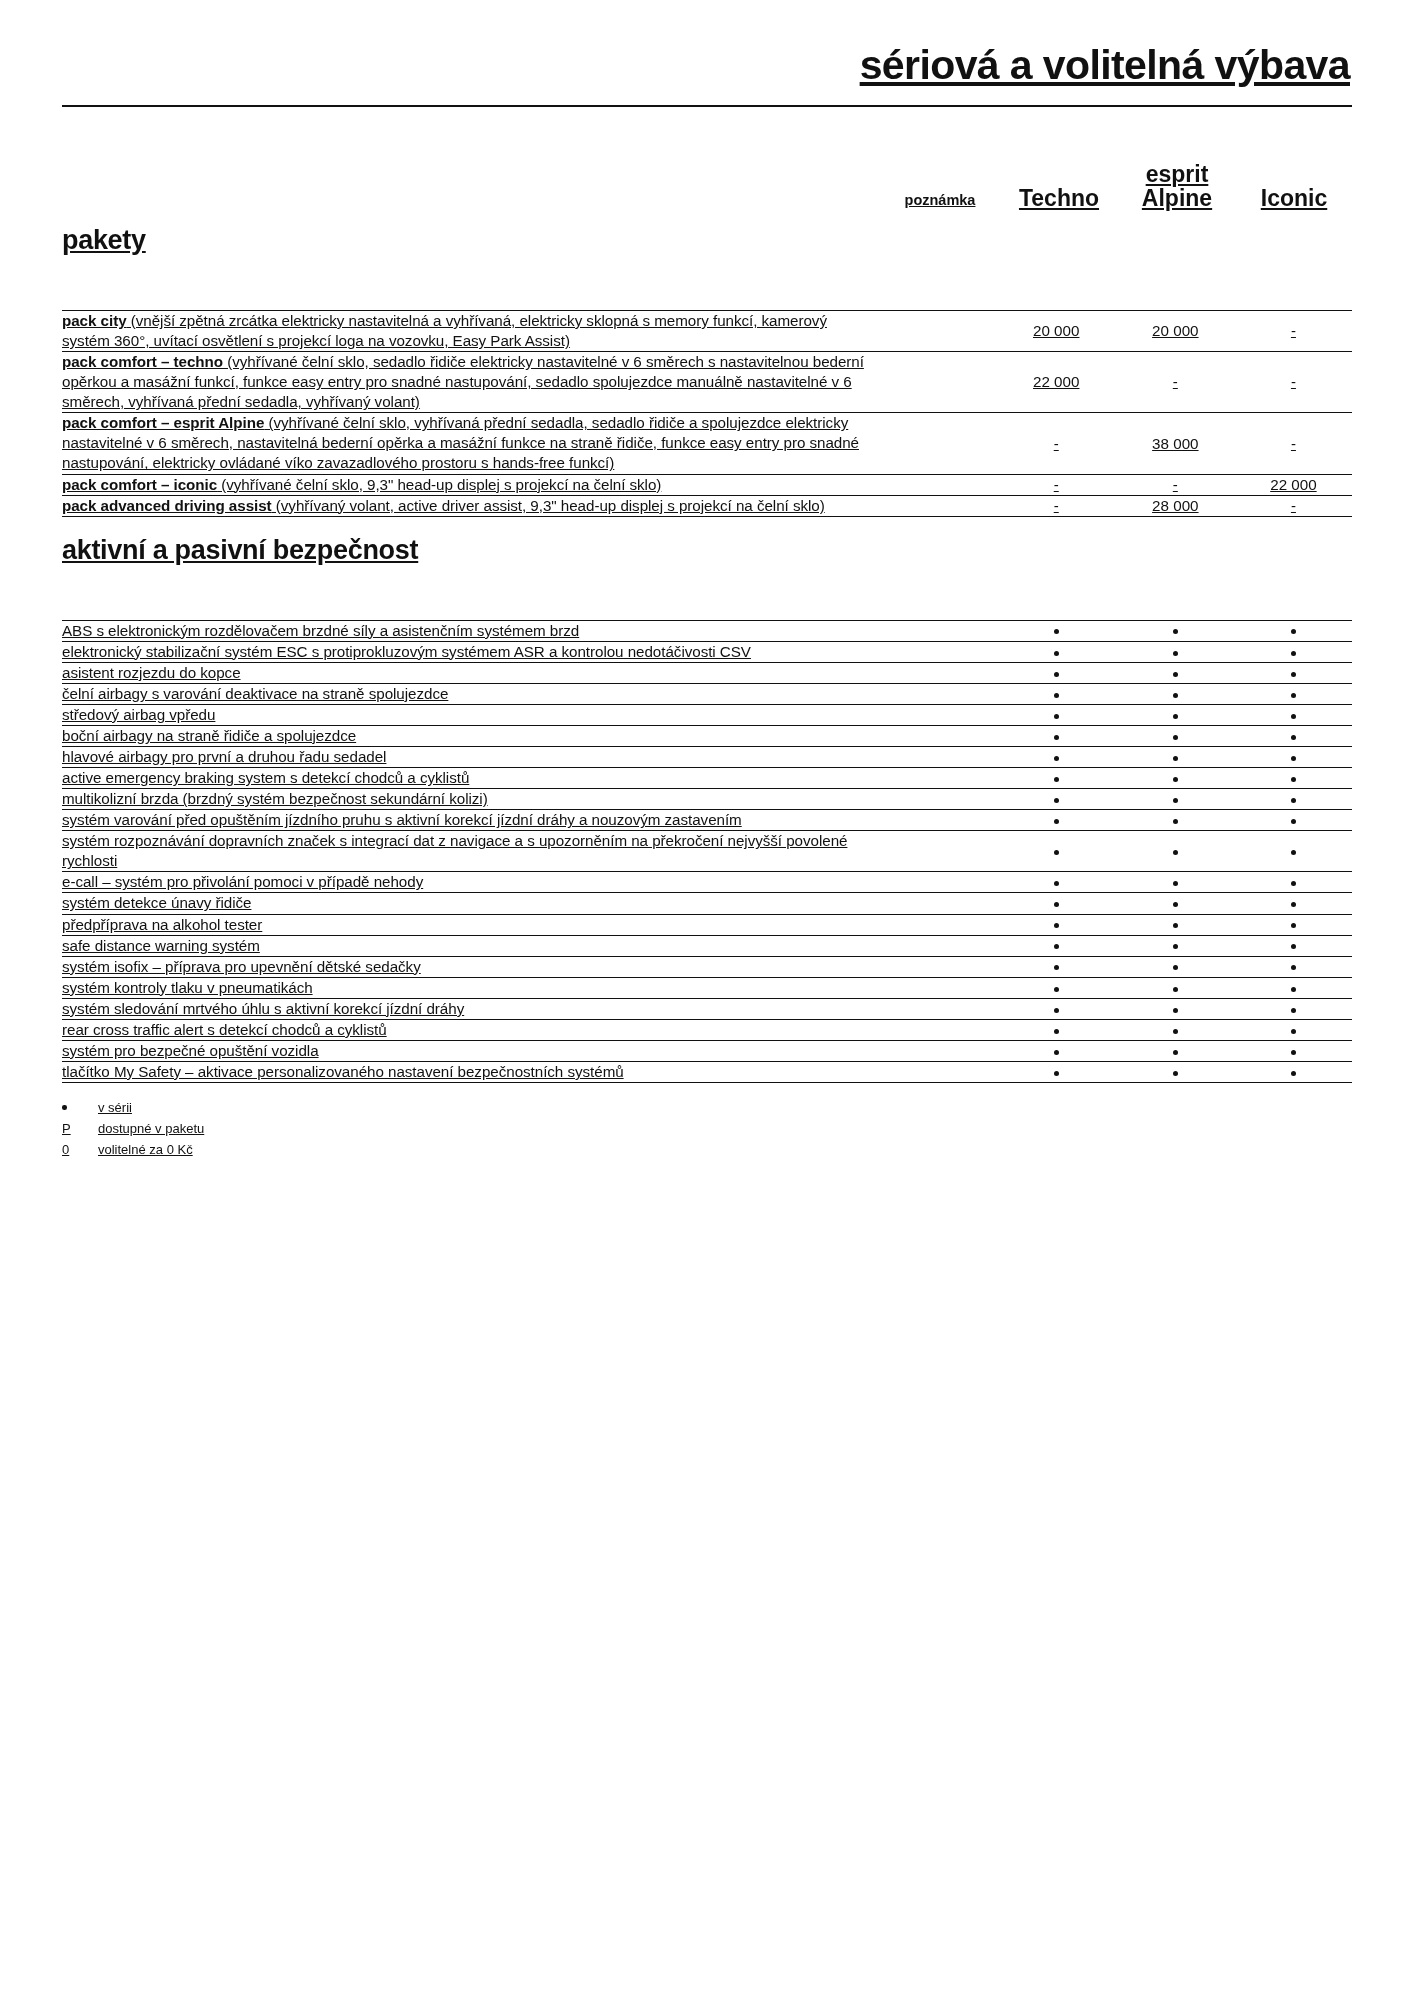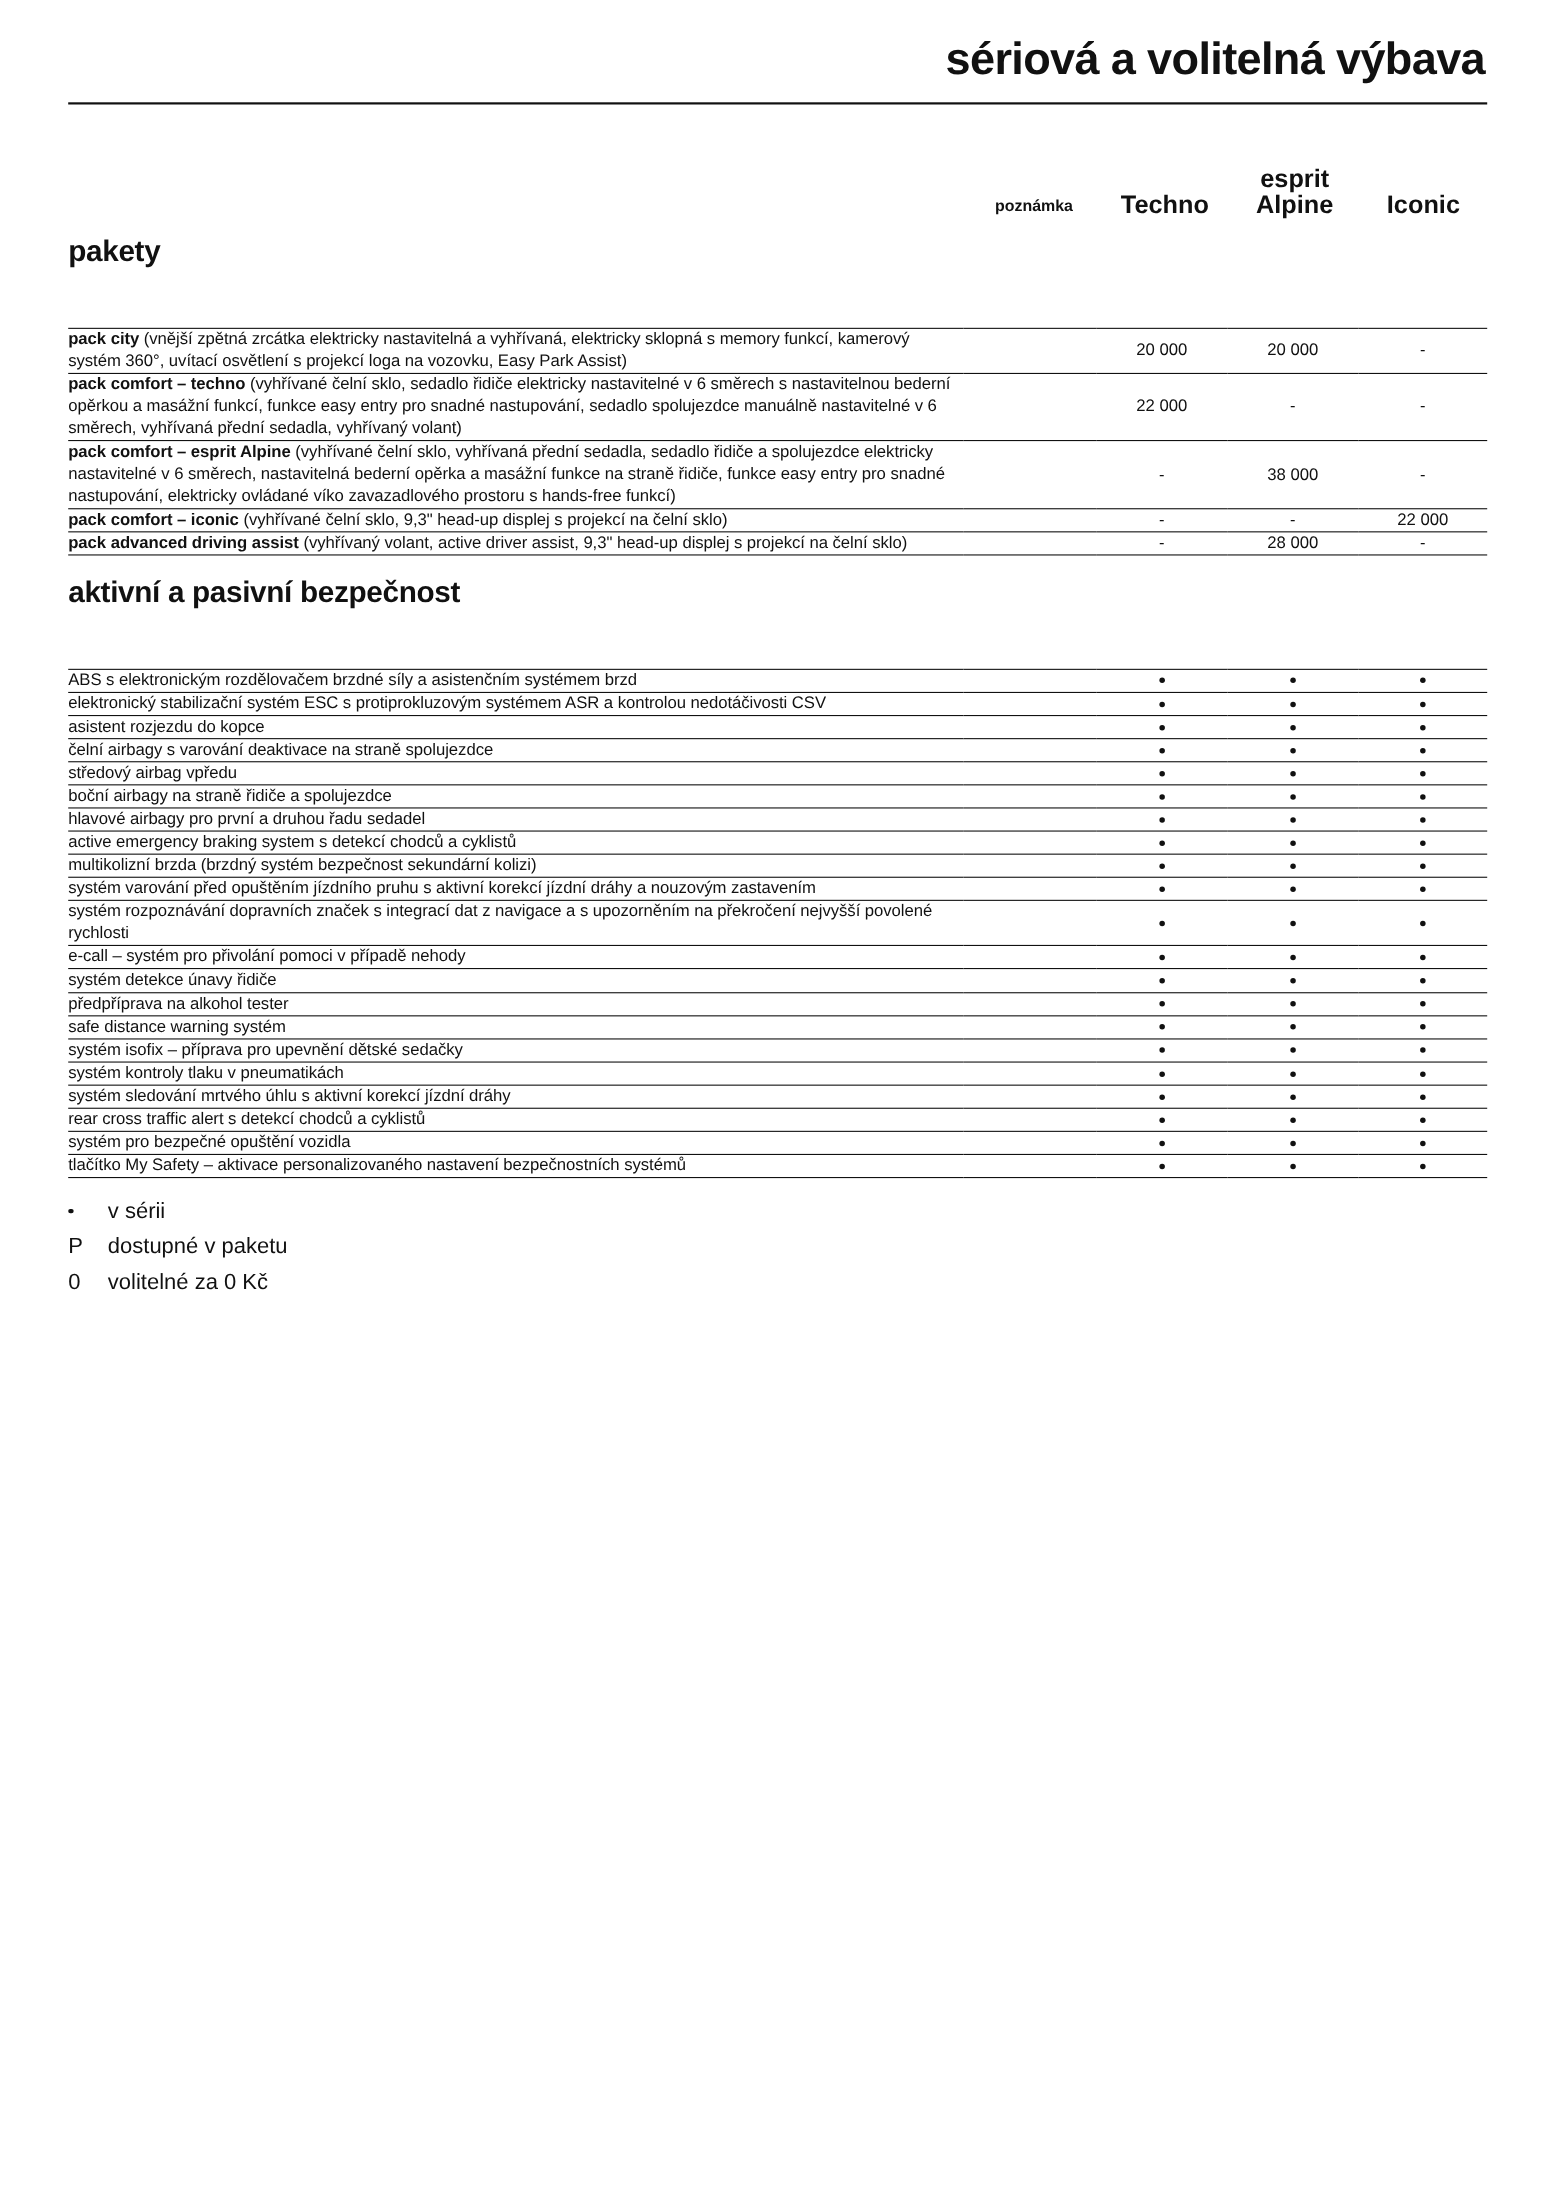--- a/index.html
+++ b/index.html
@@ -14,25 +14,26 @@
     font-family: "Liberation Sans", sans-serif;
     color: #111111;
     -webkit-font-smoothing: antialiased;
     position: relative;
     overflow: hidden;
   }
 
   .page {
     position: absolute;
     left: 0;
-    top: 0;
+    top: 12px;
     width: 1414px;
     height: 1752px;
     box-sizing: border-box;
     padding: 0 62px;
+    text-decoration: underline;
   }
 
   
   .doc-header {
     padding-top: 32px;
     text-align: right;
   }
   .doc-title {
     font-size: 41px;
     font-weight: bold;
@@ -132,21 +133,21 @@
   col.c-feat   { width: 806px; }
   col.c-note   { width: 120px; }
   col.c-techno { width: 118px; }
   col.c-alpine { width: 118px; }
   col.c-iconic { width: 116px; }
 
   
   
   .legend {
     margin-top: 14px;
-    font-size: 20px;
+    font-size: 13px;
     line-height: 1.62;
   }
   .legend-row { display: flex; }
   .legend-key {
     width: 36px;
     flex: 0 0 36px;
     text-align: left;
   }
   .legend-key .bullet-sm {
     display: inline-block;

